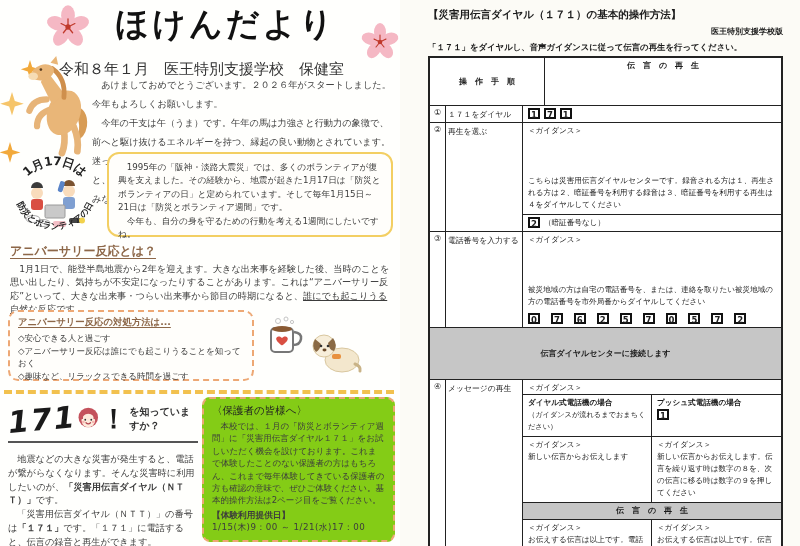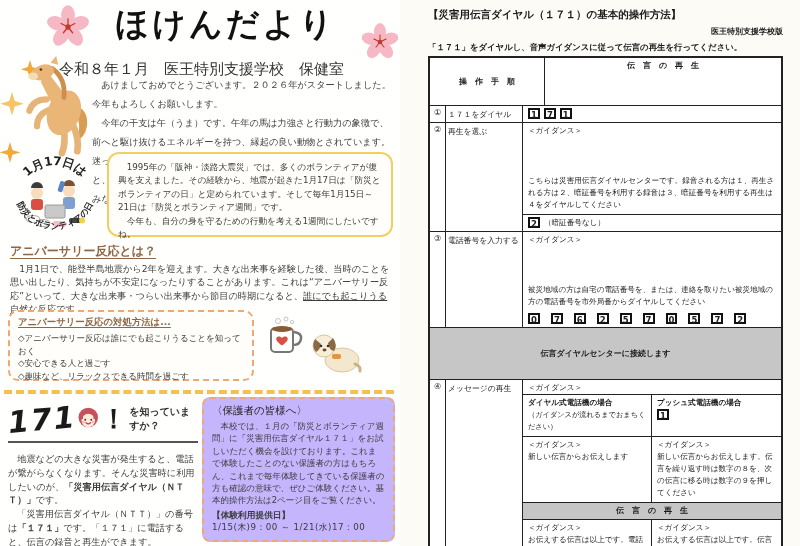--- a/index.html
+++ b/index.html
@@ -29,21 +29,21 @@
   .lp-mug { position:absolute; left:266px; top:316px; }
   .lp-dog { position:absolute; left:308px; top:330px; }
   .lp-divider { position:absolute; left:4px; top:390px; width:390px; border-top:4px dashed #f2c14e; }
   .lp-know { position:absolute; left:8px; top:401px; width:190px; }
   .logo-row { display:flex; align-items:center; }
   .logo-num { font-size:30px; font-weight:900; font-style:italic; letter-spacing:2px; transform:rotate(-5deg); color:#1a1a1a; }
   .logo-excl { font-size:27px; font-weight:900; color:#1a1a1a; margin-left:1px; }
   .logo-q { font-size:10px; font-weight:bold; color:#333; margin-left:2px; }
   .know-rule { border-top:2px solid #555; margin:4px 0 9px; }
   .know-body { font-size:9.2px; line-height:13.8px; color:#3c3c3c; }
-  .lp-parents { position:absolute; left:202px; top:397px; width:193px; height:145px; border:2px dashed #eda875; border-radius:8px; padding:5px 8px; background:#c4b5fd; }
+  .lp-parents { position:absolute; left:202px; top:397px; width:193px; height:145px; border:2px dashed #eda875; border-radius:8px; padding:5px 8px; background:#84cc16; }
   .par-h { font-size:10.5px; color:#222; margin-bottom:2px; }
   .par-body { font-size:8.5px; line-height:12.4px; color:#3c3c3c; }
   .par-sh { font-size:8.7px; font-weight:bold; margin-top:3px; color:#3c3c3c; }
   .par-s { font-size:8.7px; letter-spacing:0.5px; color:#3c3c3c; }
 
   
   .rp-title { font-size:10.5px; font-weight:bold; }
   .rp-edition { text-align:right; font-size:8px; font-weight:bold; margin-top:4px; }
   .rp-intro { font-size:8.4px; font-weight:bold; margin-top:5px; margin-bottom:3px; }
   .op-table { border:2px solid #222; background:#fff; }
@@ -171,22 +171,22 @@
   </svg>
 
   <div class="lp-volbox preline">　1995年の「阪神・淡路大震災」では、多くのボランティアが復興を支えました。その経験から、地震が起きた1月17日は「防災とボランティアの日」と定められています。そして毎年1月15日～21日は「防災とボランティア週間」です。
 　今年も、自分の身を守るための行動を考える1週間にしたいですね。</div>
 
   <h2 class="lp-anniv-h">アニバーサリー反応とは？</h2>
   <p class="lp-anniv-body"><span>　1月1日で、能登半島地震から2年を迎えます。大きな出来事を経験した後、当時のことを思い出したり、気持ちが不安定になったりすることがあります。これは“アニバーサリー反応”といって、大きな出来事・つらい出来事から節目の時期になると、</span><span class="u">誰にでも起こりうる自然な反応</span><span>です。</span></p>
 
   <div class="lp-copebox">
     <div class="cope-h">アニバーサリー反応の対処方法は...</div>
+    <div class="cope-item">◇安心できる人と過ごす</div>
     <div class="cope-item">◇アニバーサリー反応は誰にでも起こりうることを知っておく</div>
-    <div class="cope-item">◇安心できる人と過ごす</div>
     <div class="cope-item">◇趣味など、リラックスできる時間を過ごす</div>
   </div>
 
   <div class="lp-mug">
     <svg width="38" height="44" viewBox="0 0 38 44">
       <g stroke="#c5c5c5" fill="none">
           <circle cx="12" cy="5" r="2.5"></circle>
           <circle cx="20" cy="3" r="2"></circle>
           <circle cx="26" cy="6" r="1.6"></circle>
         </g>

